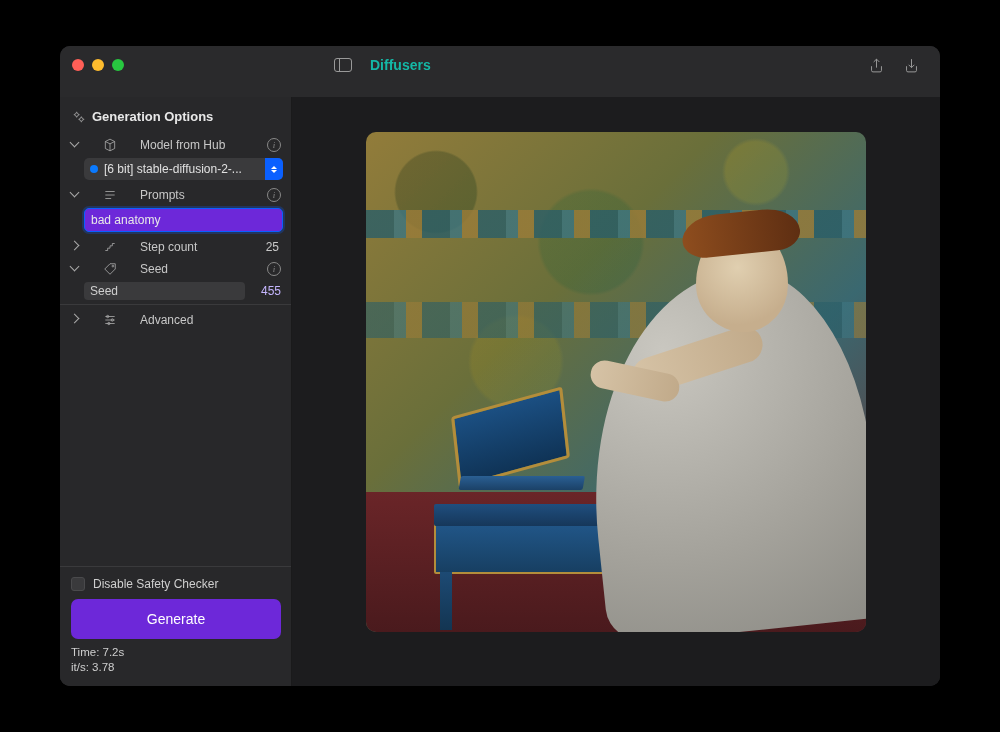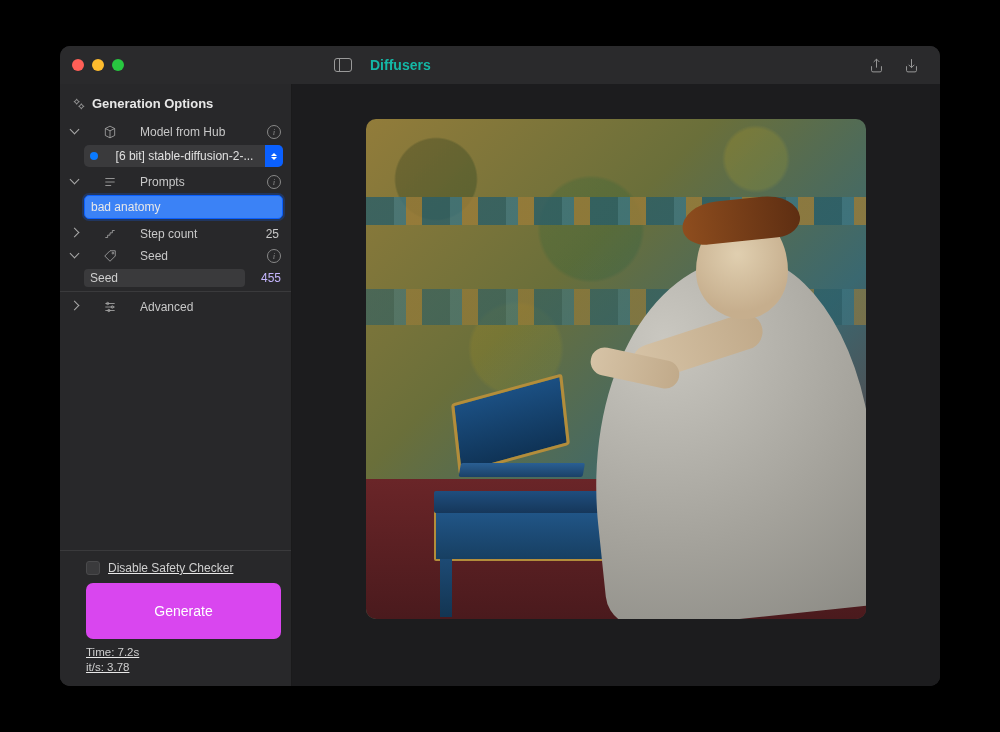--- a/index.html
+++ b/index.html
@@ -83,20 +83,21 @@
       height: 17px;
       stroke: #999;
       fill: none;
       stroke-width: 1.4;
     }
 
     .body {
       flex: 1;
       display: flex;
       min-height: 0;
+      margin-top: 13px;
     }
 
     .sidebar {
       width: 232px;
       background: #28282a;
       border-right: 1px solid #1a1a1b;
       display: flex;
       flex-direction: column;
       font-size: 12px;
     }
@@ -189,21 +190,20 @@
       margin: 0 6px;
       flex-shrink: 0;
     }
     .model-text {
       flex: 1;
       color: #e0e0e0;
       font-size: 12px;
       white-space: nowrap;
       overflow: hidden;
       text-overflow: ellipsis;
-      text-align: center;
     }
     .model-stepper {
       width: 18px;
       height: 100%;
       background: #0a60ff;
       display: flex;
       flex-direction: column;
       align-items: center;
       justify-content: center;
       gap: 1px;
@@ -219,21 +219,21 @@
 
     .prompt-box {
       margin: 4px 0 4px 16px;
       color: #d8d8d8;
       line-height: 1.35;
       font-size: 12px;
     }
 
     .neg-input {
       margin: 2px 0 4px 16px;
-      background: #3b82f6;
+      background: #6d28d9;
       border: 1.5px solid #0a60ff;
       border-radius: 5px;
       padding: 4px 6px;
       color: #e8e8e8;
       font-size: 12px;
       box-shadow: 0 0 0 2px rgba(10,96,255,0.25);
     }
 
     .seed-slider-row {
       display: flex;
@@ -257,44 +257,43 @@
     }
     .seed-value {
       color: #c4b5fd;
       font-size: 12px;
       width: 30px;
       text-align: right;
       padding-right: 2px;
     }
 
     .sidebar-footer {
-      padding: 8px 10px 10px 26px;
+      padding: 8px 10px 10px 11px;
       border-top: 1px solid #3a3a3c;
       background: #28282a;
-      text-decoration: underline;
     }
     .checkbox-row {
       display: flex;
       align-items: center;
       gap: 8px;
       font-size: 12px;
       color: #cfcfcf;
       padding: 2px 0 8px 0;
     }
     .checkbox {
       width: 14px;
       height: 14px;
       border-radius: 3px;
       background: #3a3a3c;
       border: 1px solid #4a4a4c;
     }
     .generate-btn {
       width: 100%;
-      height: 56px;
-      background: #d946ef;
+      height: 40px;
+      background: #6d28d9;
       border: none;
       border-radius: 7px;
       color: #fff;
       font-size: 14px;
       font-weight: 500;
       cursor: pointer;
     }
     .stats {
       padding-top: 6px;
       font-size: 11.5px;

